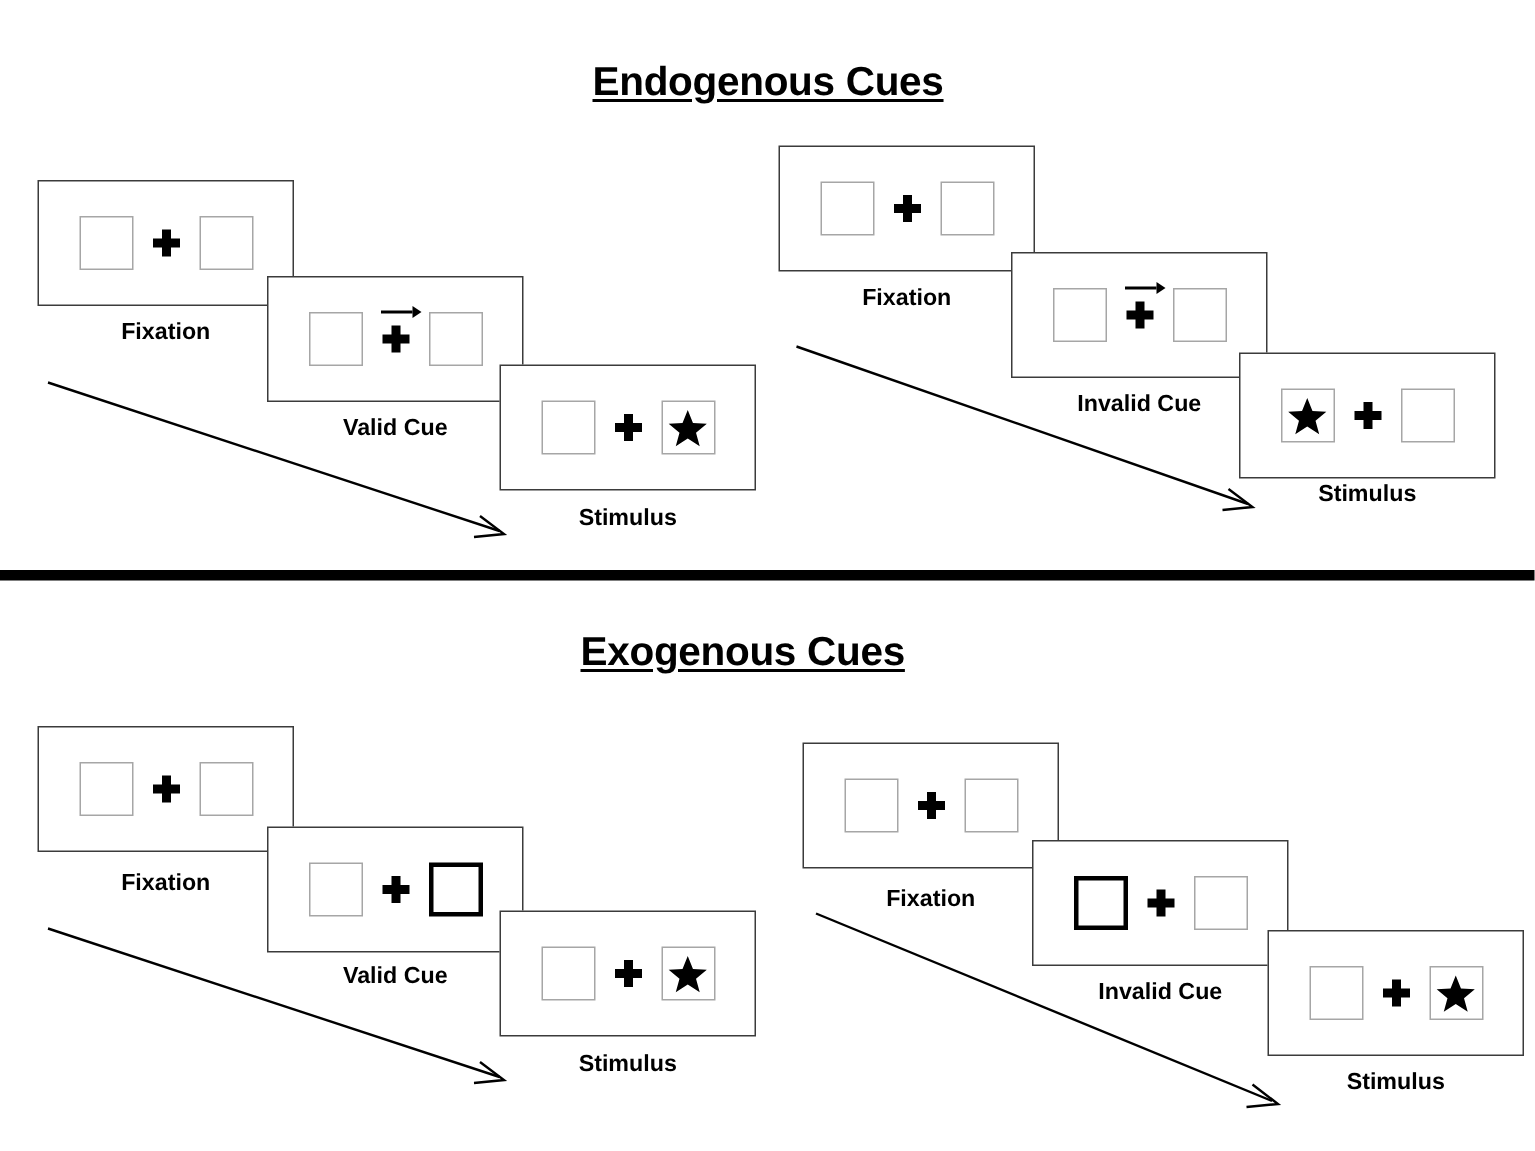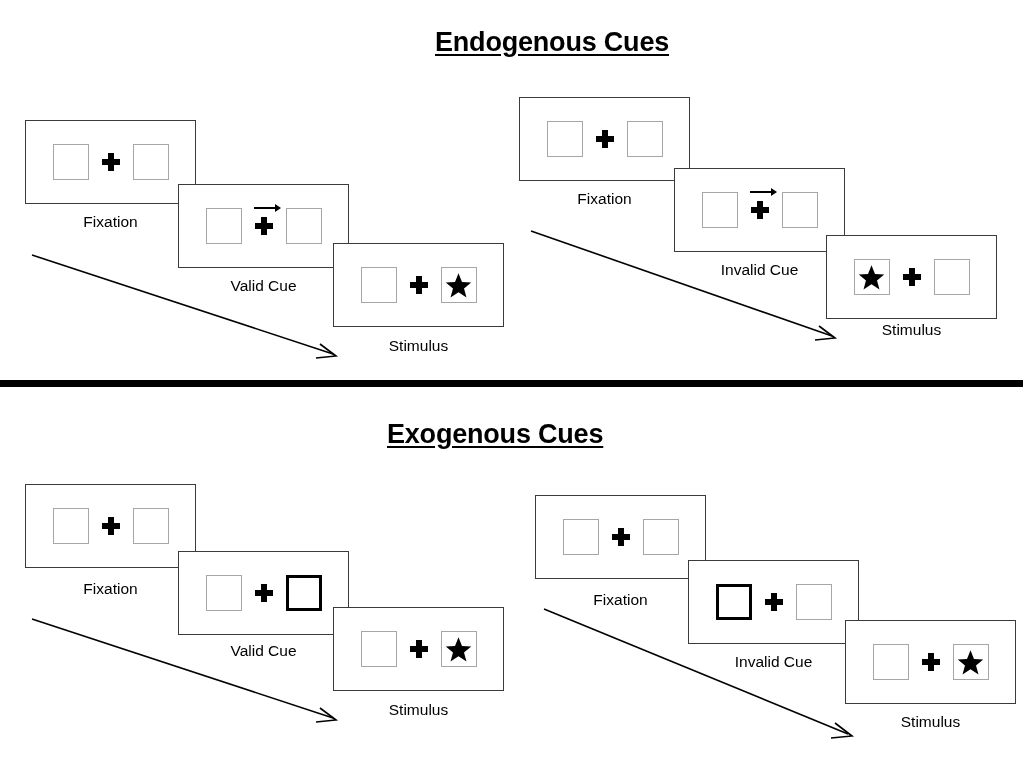--- a/index.html
+++ b/index.html
@@ -122,38 +122,38 @@
   .star {
     width: 27px;
     height: 27px;
     display: block;
   }
 
   
   .caption {
     position: absolute;
     font-size: 15.5px;
-    font-weight: normal;
+    font-weight: bold;
     color: #000000;
     white-space: nowrap;
     text-align: center;
   }
 
   
   .flow-arrow {
     position: absolute;
     overflow: visible;
   }
 </style>
 </head>
 <body>
 
 <div id="stage">
 
-  <div class="section-title" style="left:395px; top:27px;margin-left:40px;">Endogenous Cues</div>
+  <div class="section-title" style="left:395px; top:39px;">Endogenous Cues</div>
 
   <div class="frame" style="left:25px; top:120px;">
     <div class="frame-inner">
       <div class="box"></div>
       <div class="plus-wrap">
         <div class="plus"></div>
       </div>
       <div class="box"></div>
     </div>
   </div>

